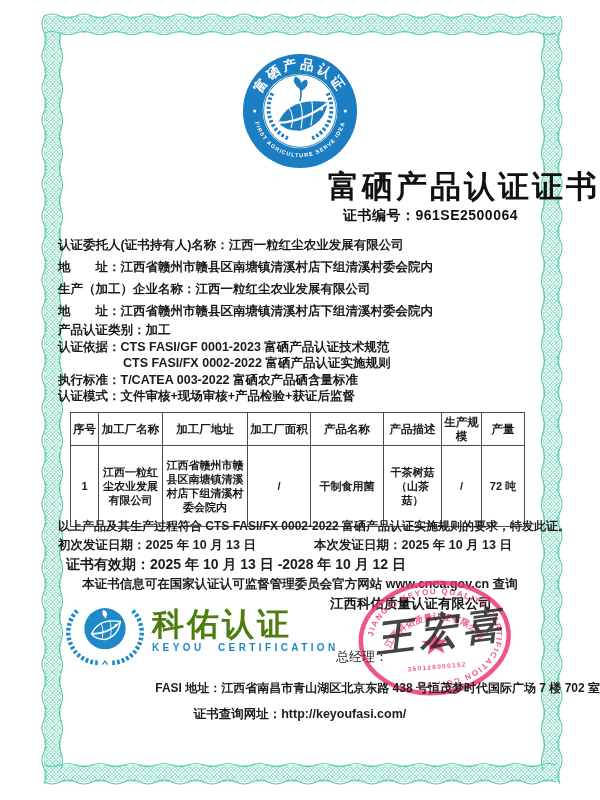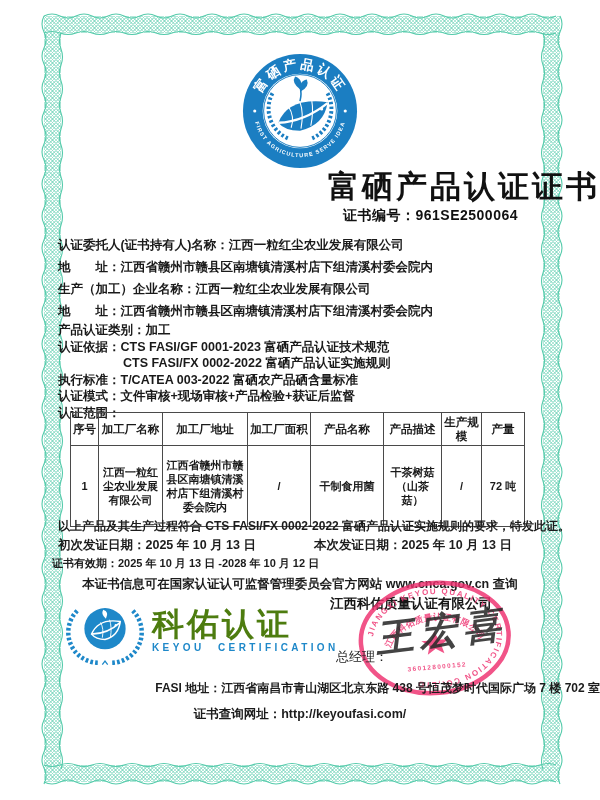--- a/index.html
+++ b/index.html
@@ -42,21 +42,21 @@
     border:1px solid #4a4a4a;text-align:center;vertical-align:middle;
     padding:2px 2px;line-height:14px;word-break:break-all;
   }
   .scope-table th{height:24px;font-size:11.5px;font-weight:700;}
   .scope-table td{height:76px;}
 
   
   .decl{position:absolute;left:58px;top:518px;width:490px;font-size:12px;font-weight:700;white-space:nowrap;}
   .dates{position:absolute;left:58px;top:537px;width:490px;font-size:12.5px;font-weight:700;display:flex;}
   .dates .gap{width:58px;}
-  .validity{position:absolute;left:52px;top:556px;font-size:11px;font-weight:700;}
+  .validity{position:absolute;left:66px;top:556px;font-size:14px;font-weight:700;}
   .cnca{position:absolute;left:0;top:576px;width:100%;text-align:center;font-size:12.5px;font-weight:700;}
 
   
   .keyou-emblem{position:absolute;left:64px;top:600px;width:82px;height:70px;}
   .keyou-text{position:absolute;left:152px;top:608px;width:200px;}
   .keyou-cn{font-size:32px;font-weight:800;color:#4d7c0f;letter-spacing:3px;line-height:32px;}
   .keyou-en{font-size:10px;font-weight:700;color:#1e88c9;letter-spacing:3.4px;margin-top:1px;}
 
   .issuer{position:absolute;left:330px;top:595px;font-size:13.5px;font-weight:700;color:#161616;}
   .manager{position:absolute;left:336px;top:648px;font-size:13px;font-weight:400;color:#222;}
@@ -129,21 +129,20 @@
   <div class="body-block">
     <div class="bline">认证委托人(证书持有人)名称：江西一粒红尘农业发展有限公司</div>
     <div class="bline">地　　址：江西省赣州市赣县区南塘镇清溪村店下组清溪村委会院内</div>
     <div class="bline">生产（加工）企业名称：江西一粒红尘农业发展有限公司</div>
     <div class="bline">地　　址：江西省赣州市赣县区南塘镇清溪村店下组清溪村委会院内</div>
     <div class="bline tight">产品认证类别：加工</div>
     <div class="bline tight">认证依据：CTS FASI/GF 0001-2023 富硒产品认证技术规范</div>
     <div class="bline tight indent">CTS FASI/FX 0002-2022 富硒产品认证实施规则</div>
     <div class="bline tight">执行标准：T/CATEA 003-2022 富硒农产品硒含量标准</div>
     <div class="bline tight">认证模式：文件审核+现场审核+产品检验+获证后监督</div>
-    <div class="bline tight">认证范围：</div>
   </div>
 
   <table class="scope-table">
     <colgroup>
       <col style="width:28px">
         <col style="width:64px">
         <col style="width:85px">
         <col style="width:63px">
       <col style="width:73px">
         <col style="width:58px">

